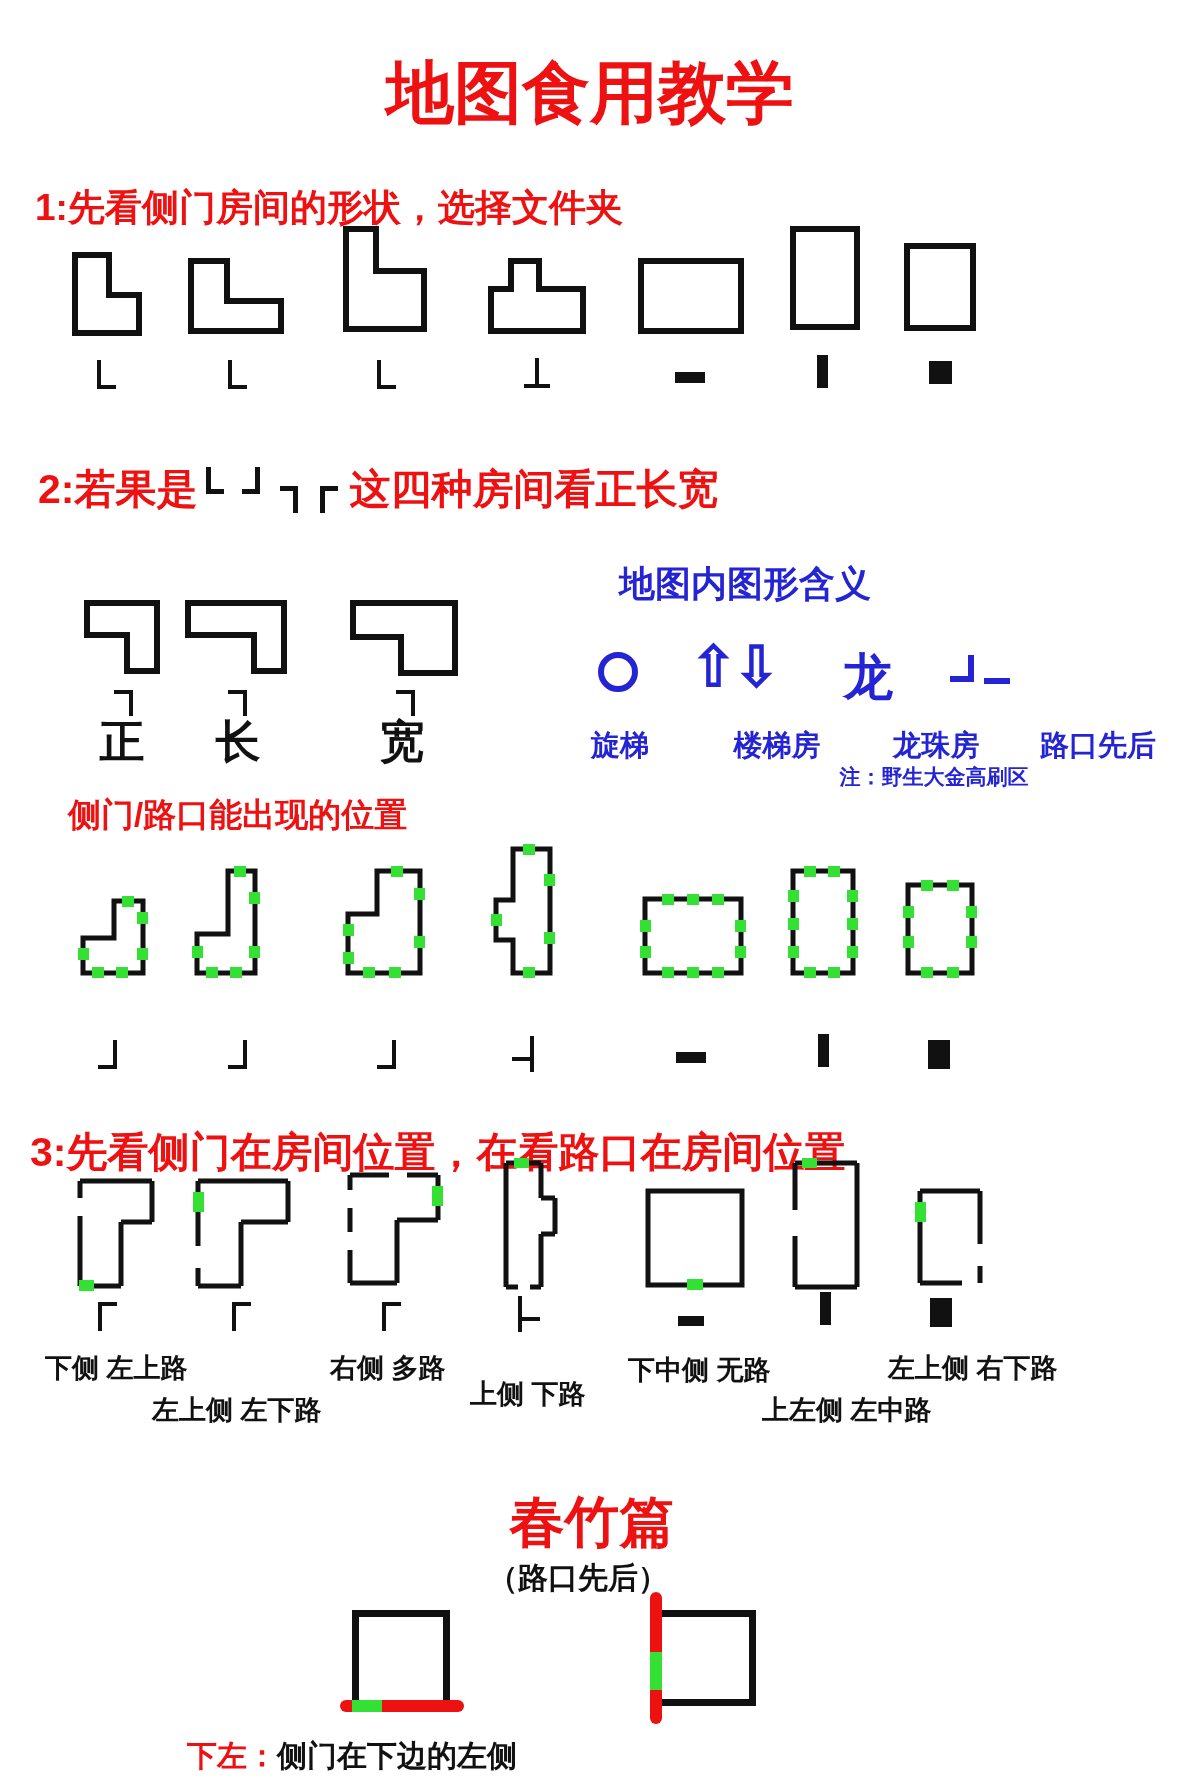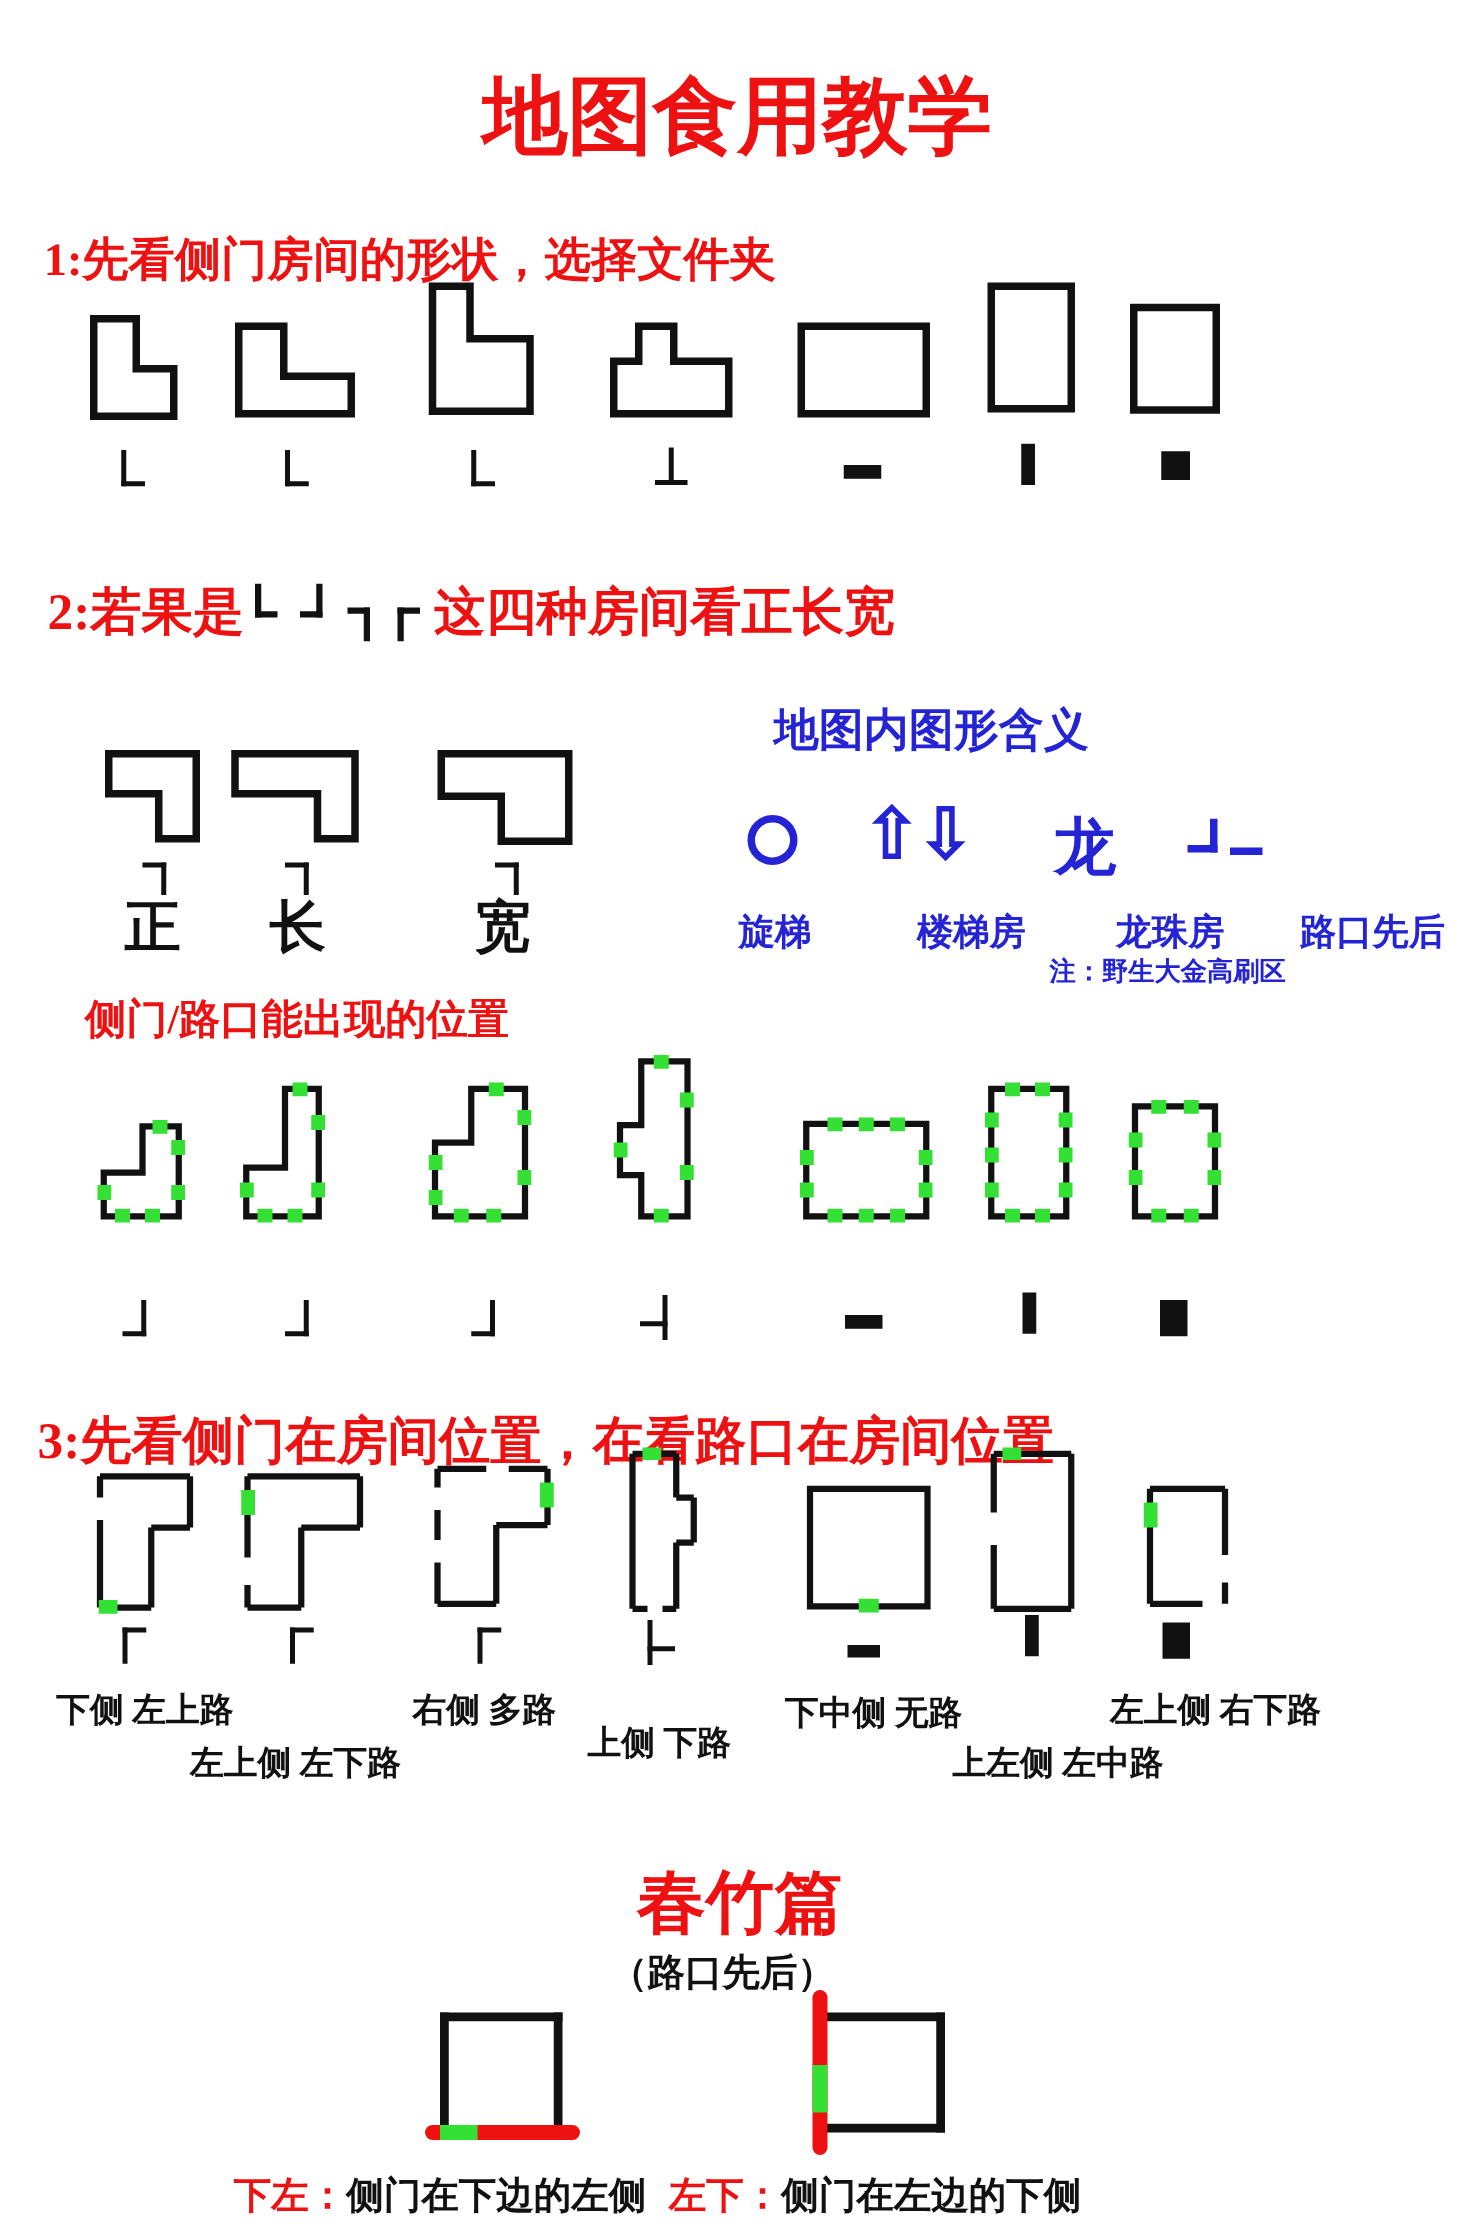--- a/index.html
+++ b/index.html
@@ -1,17 +1,17 @@
 <!DOCTYPE html>
 <html><head>
 <meta charset="utf-8">
 <style>
   html,body{margin:0;padding:0;background:#ffffff;}
   .page{position:relative;width:1180px;height:1784px;background:#ffffff;overflow:hidden;
-        font-family:Liberation Serif, serif;color:#111;}
+        font-family:Liberation Sans, sans-serif;color:#111;}
   .abs{position:absolute;}
   .red{color:#ee1111;}
   .blue{color:#2424d4;}
   .bold{font-weight:bold;}
   .ctr{transform:translateX(-50%);white-space:nowrap;}
 
   
   .gl{display:inline-block;box-sizing:border-box;}
   .gl-bl{width:18px;height:27px;border-left:5px solid #111;border-bottom:5px solid #111;margin:0 9px;transform:translateY(-9px);}
   .gl-br{width:18px;height:27px;border-right:5px solid #111;border-bottom:5px solid #111;margin:0 9px;transform:translateY(-9px);}
@@ -263,15 +263,14 @@
   <div class="abs bold ctr" style="left:578px;top:1558px;font-size:30px;">（路口先后）</div>
 
   <div class="abs blk-square-l" style="left:352px;top:1610px;"></div>
   <div class="abs red-bar-h" style="left:340px;top:1700px;"></div>
   <div class="abs green-seg-h" style="left:352px;top:1700px;"></div>
   <div class="abs bold ctr" style="left:352px;top:1736px;font-size:30px;"><span class="red">下左：</span><span>侧门在下边的左侧</span></div>
 
   <div class="abs blk-square-r" style="left:660px;top:1610px;"></div>
   <div class="abs red-bar-v" style="left:650px;top:1592px;"></div>
   <div class="abs green-seg-v" style="left:650px;top:1652px;"></div>
-  <div class="abs bold ctr" style="left:700px;top:1736px;font-size:30px;"><span class="red">左下：</span><span>侧门在左边的下侧</span></div>
 
 </div>
 
 </body></html>

